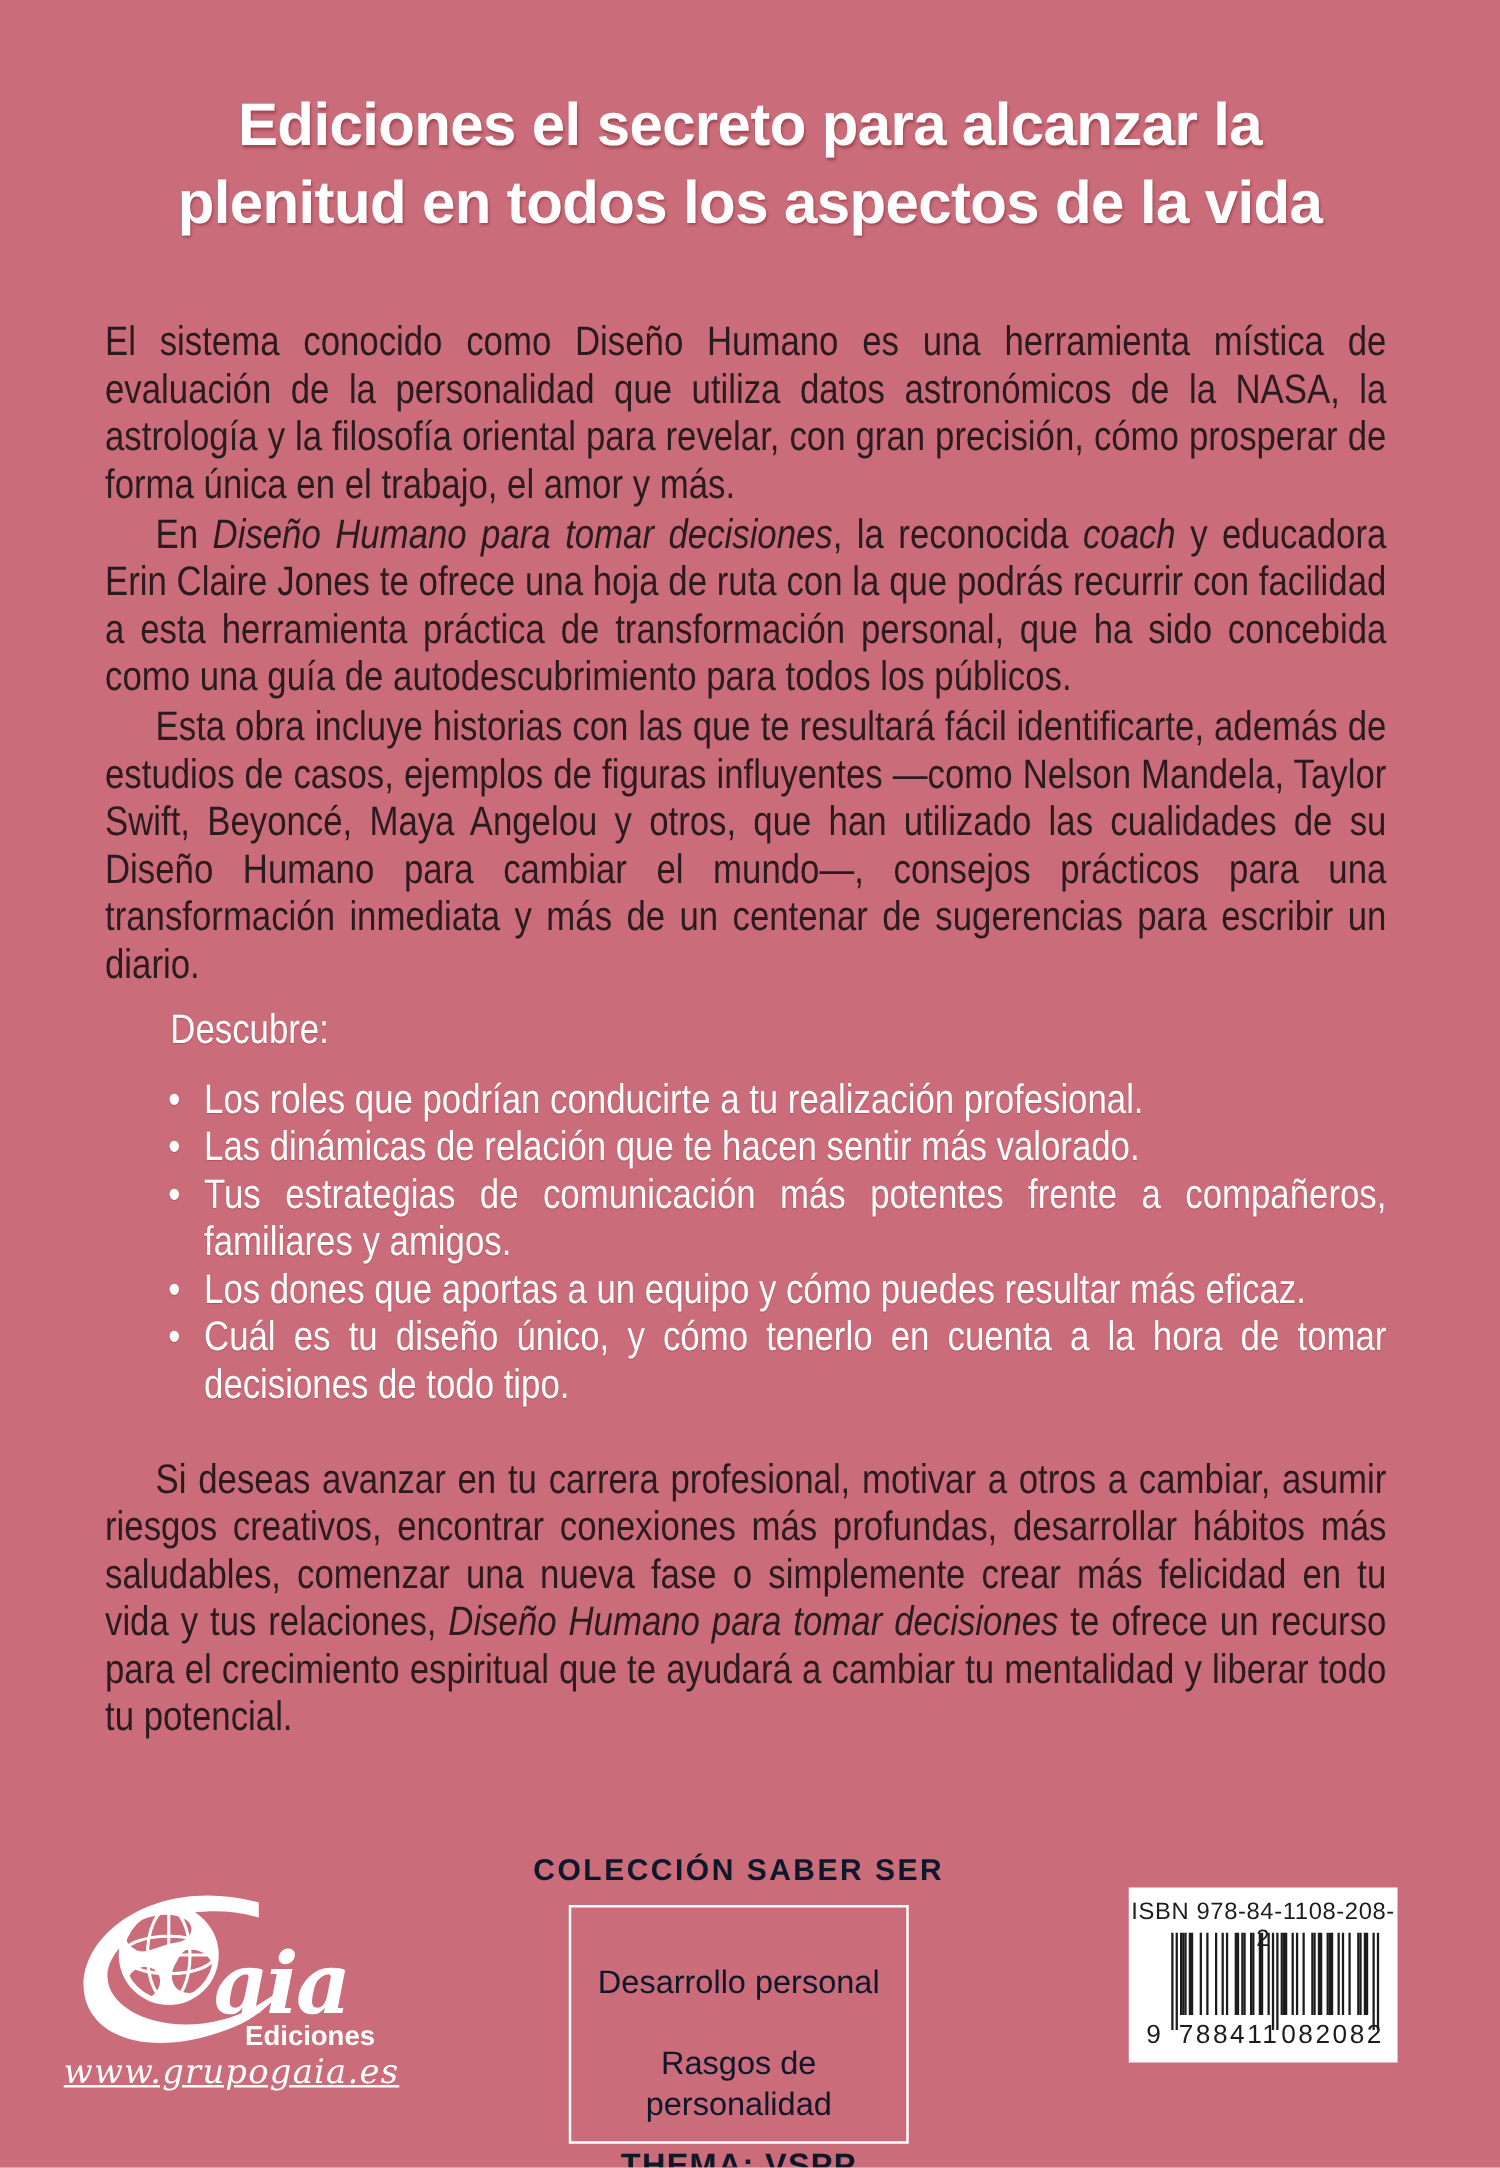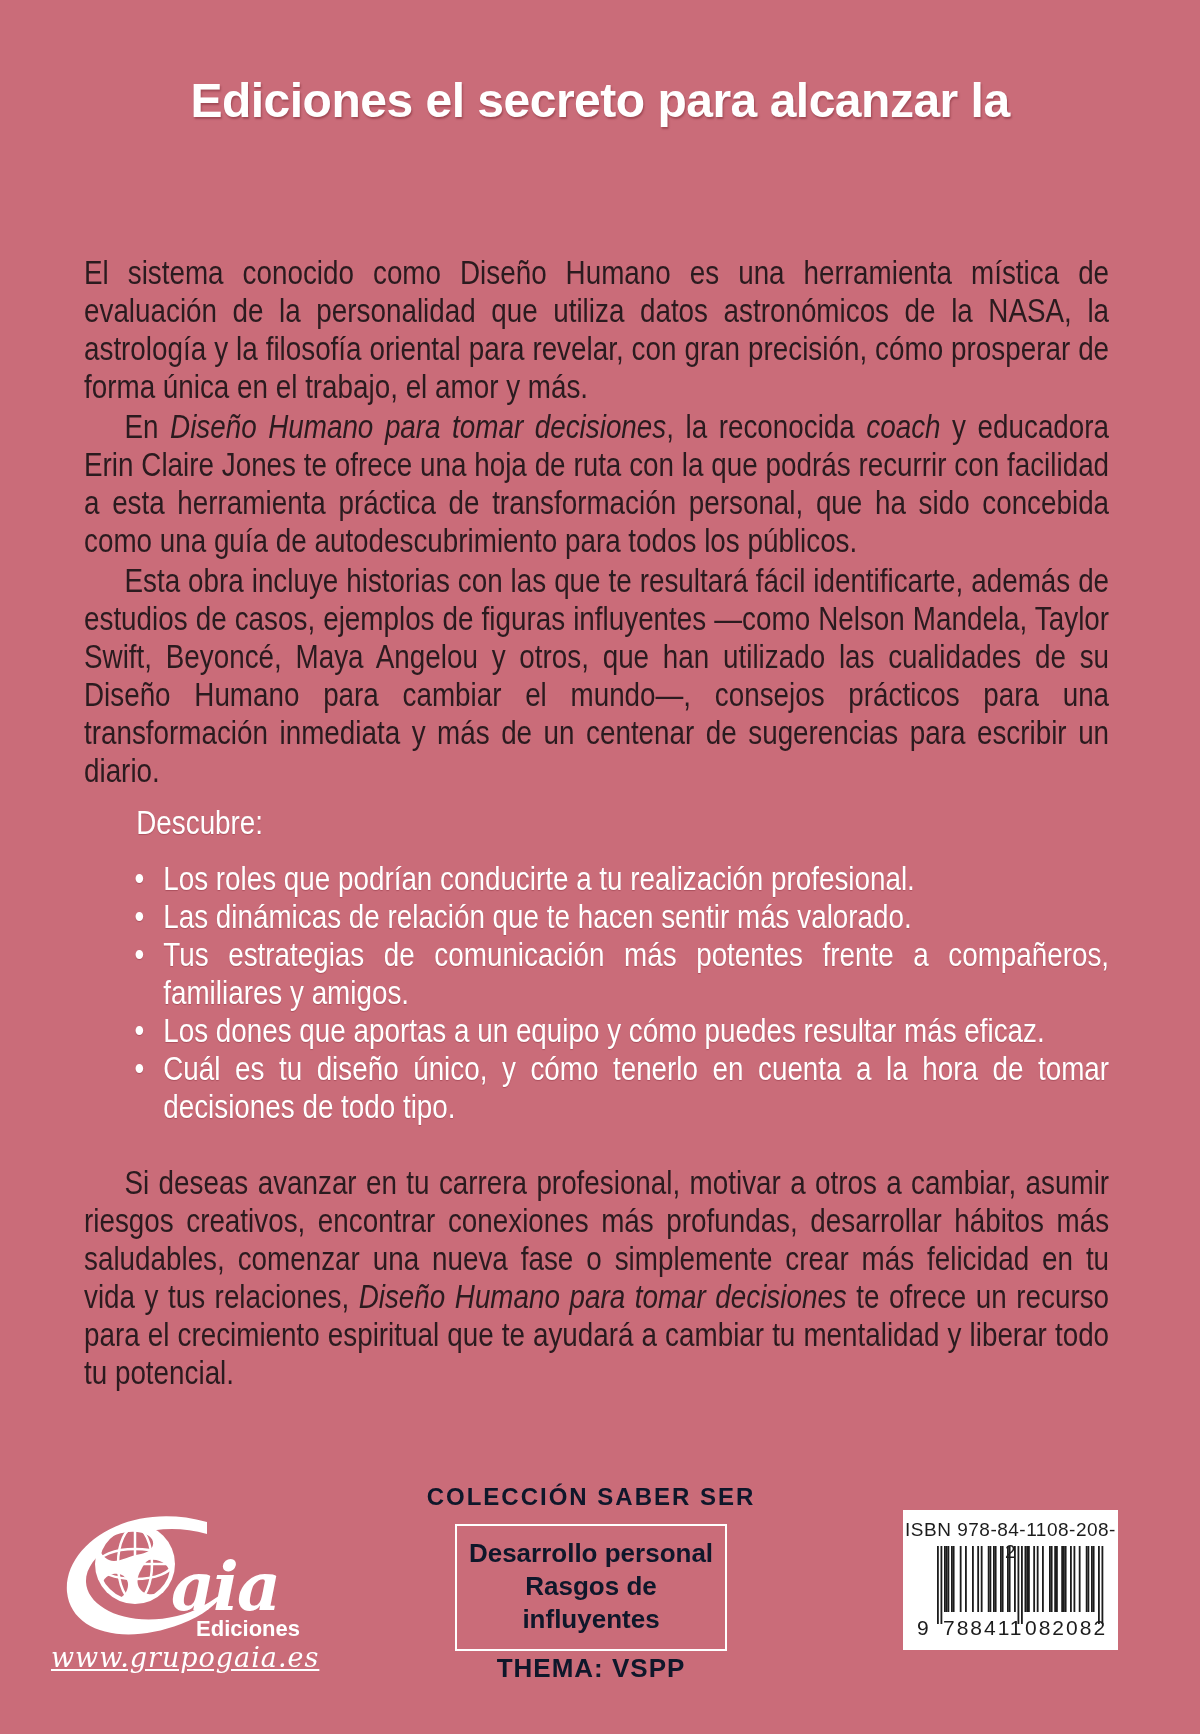--- a/index.html
+++ b/index.html
@@ -67,21 +67,21 @@
     text-align:center;color:#0f172a;
   }
   .collection-title{
     font-size:24px;font-weight:bold;letter-spacing:2px;
   }
   .categories-box{
     width:268px;margin:13px auto 0;
     border:2px solid #ffffff;
     padding:11px 0 13px;
   }
-  .category-line{font-size:26px;line-height:33px;font-weight:bold;}
+  .category-line{font-size:26px;line-height:33px;font-weight:normal;margin-top:32px;}
   .thema{margin-top:2px;font-size:26px;font-weight:bold;letter-spacing:1px;}
   
   .barcode-block{
     position:absolute;left:903px;top:1510px;width:215px;height:140px;
     background:#ffffff;
   }
   .isbn-label{
     margin-top:9px;
     text-align:center;
     color:#1c1c1c;font-size:19px;letter-spacing:.5px;
@@ -94,21 +94,21 @@
   }
   .bc-left{position:absolute;left:2px;top:0;}
   .bc-g1{position:absolute;left:28px;top:0;width:76px;text-align:center;letter-spacing:2px;}
   .bc-g2{position:absolute;left:110px;top:0;width:76px;text-align:center;letter-spacing:2px;}
 </style>
 </head>
 <body>
 
 <div class="page">
 
-  <h1 class="headline"><span>Ediciones el secreto para alcanzar la</span><br></h1>
+  <h1 class="headline"><span>Ediciones el secreto para alcanzar la</span><br><span>plenitud en todos los aspectos de la vida</span></h1>
 
   <div class="body-wrap">
     <div id="paragraphs">
         <p class="para"><span>El sistema conocido como Diseño Humano es una herramienta mística de evaluación de la personalidad que utiliza datos astronómicos de la NASA, la astrología y la filosofía oriental para revelar, con gran precisión, cómo prosperar de forma única en el trabajo, el amor y más.</span></p>
         <p class="para indent"><span>En </span><em>Diseño Humano para tomar decisiones</em><span>, la reconocida </span><em>coach</em><span> y educadora Erin Claire Jones te ofrece una hoja de ruta con la que podrás recurrir con facilidad a esta herramienta práctica de transformación personal, que ha sido concebida como una guía de autodescubrimiento para todos los públicos.</span></p>
         <p class="para indent"><span>Esta obra incluye historias con las que te resultará fácil identificarte, además de estudios de casos, ejemplos de figuras influyentes —como Nelson Mandela, Taylor Swift, Beyoncé, Maya Angelou y otros, que han utilizado las cualidades de su Diseño Humano para cambiar el mundo—, consejos prácticos para una transformación inmediata y más de un centenar de sugerencias para escribir un diario.</span></p>
       </div>
     <p class="para descubre">Descubre:</p>
     <ul id="bullets" class="bullets">
         <li class="bullet">Los roles que podrían conducirte a tu realización profesional.</li>
@@ -146,21 +146,21 @@
       <text x="114" y="98" fill="#ffffff" font-family="DejaVu Serif, serif" font-style="italic" font-weight="bold" font-size="68" letter-spacing="-2">aia</text>
       <text x="243" y="124" fill="#ffffff" text-anchor="end" font-family="Liberation Sans, sans-serif" font-weight="bold" font-size="22">Ediciones</text>
     </svg>
     <div class="website">www.grupogaia.es</div>
   </div>
 
   <div class="collection-block">
     <div class="collection-title">COLECCIÓN SABER SER</div>
     <div id="categories" class="categories-box">
         <div class="category-line">Desarrollo personal</div>
-        <div class="category-line">Rasgos de influyentes</div>
+        <div class="category-line">Rasgos de personalidad</div>
       </div>
     <div class="thema">THEMA: VSPP</div>
   </div>
 
   <div class="barcode-block">
     <div class="isbn-label">ISBN 978-84-1108-208-2</div>
     <svg id="bars-svg" class="bars-svg" width="190" height="78">
         <rect x="22.00" y="0" width="1.81" height="78" fill="#1c1c1c"></rect>
         <rect x="25.50" y="0" width="1.81" height="78" fill="#1c1c1c"></rect>
         <rect x="29.00" y="0" width="1.81" height="66" fill="#1c1c1c"></rect>

